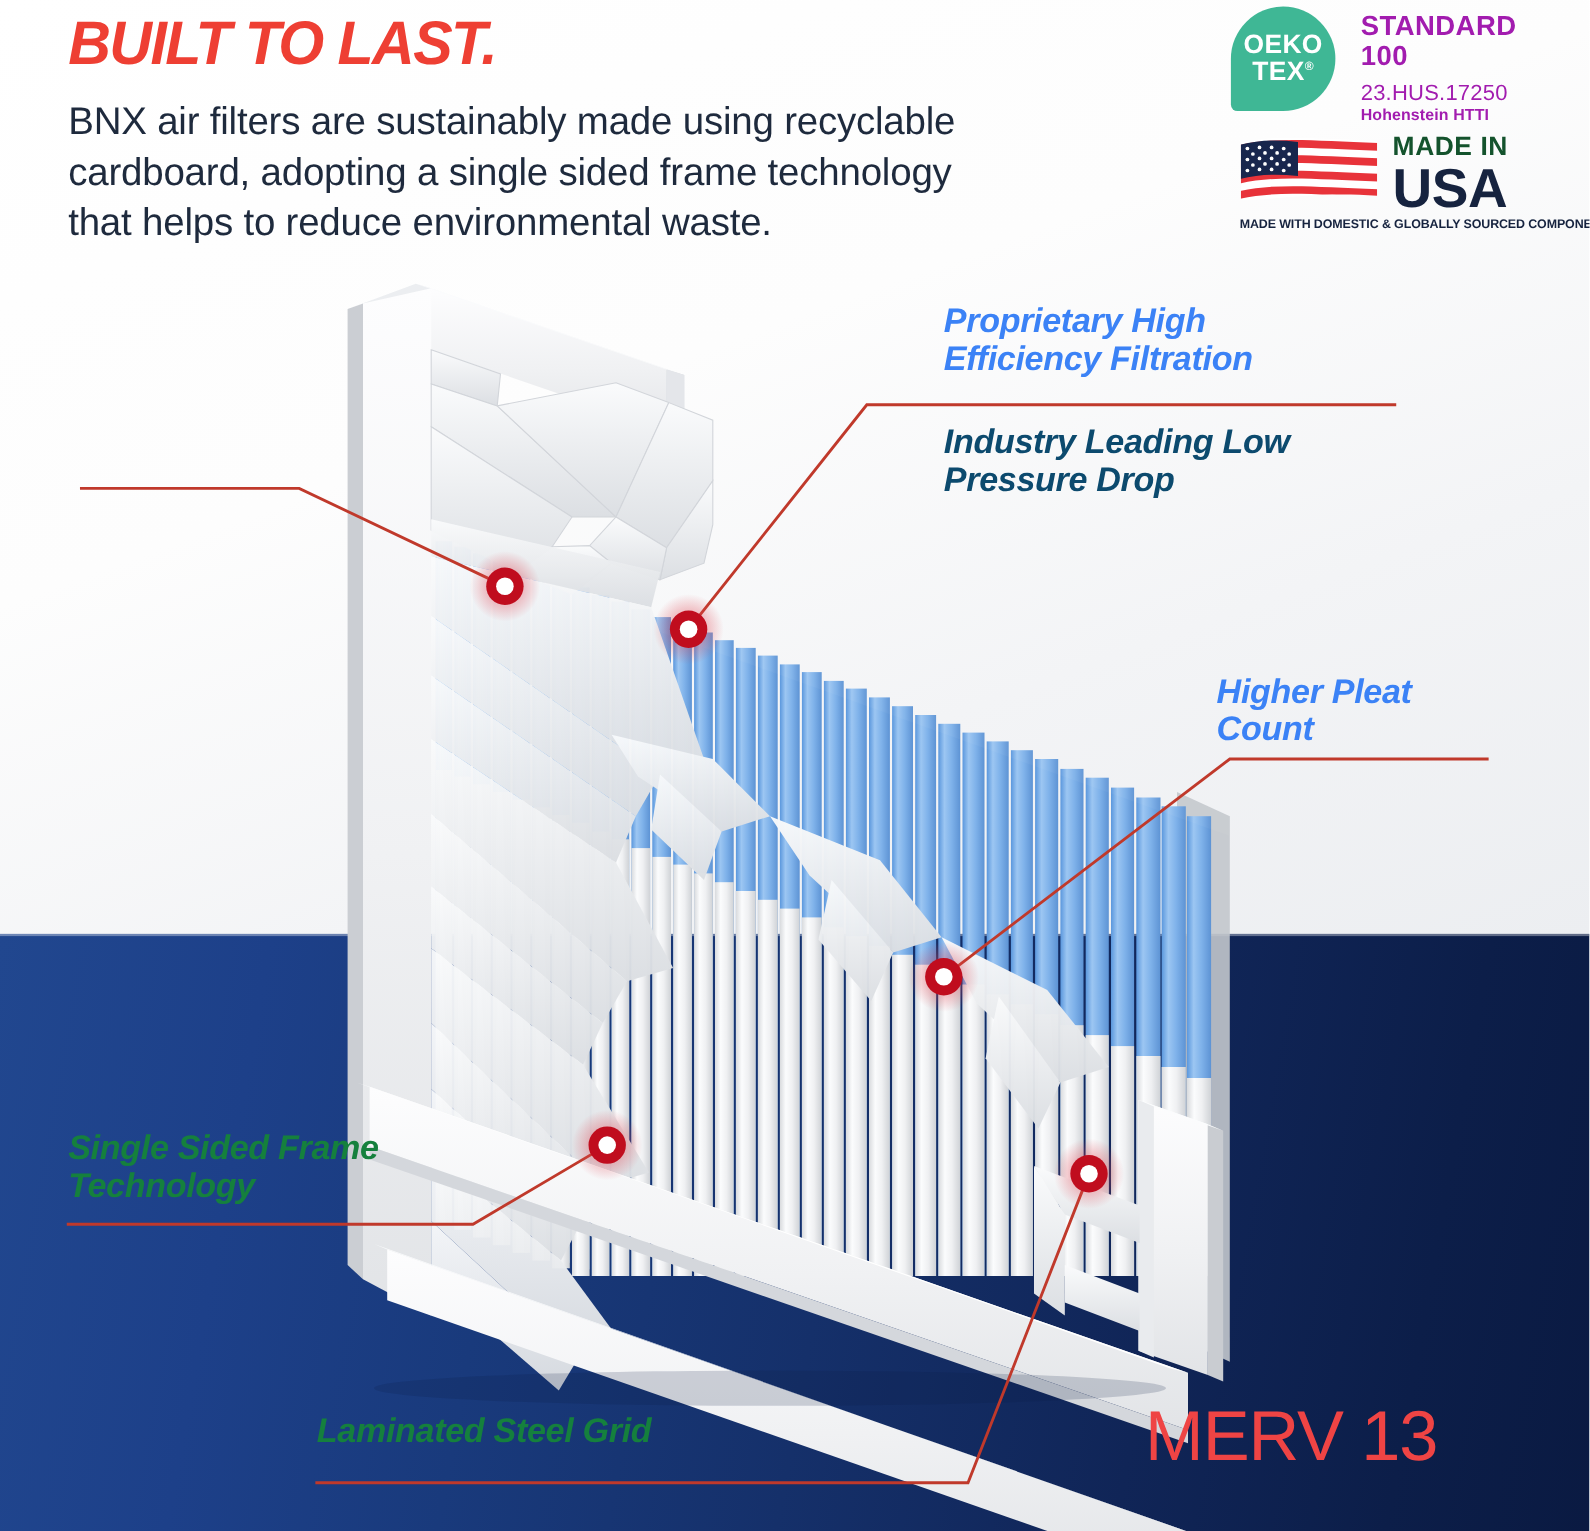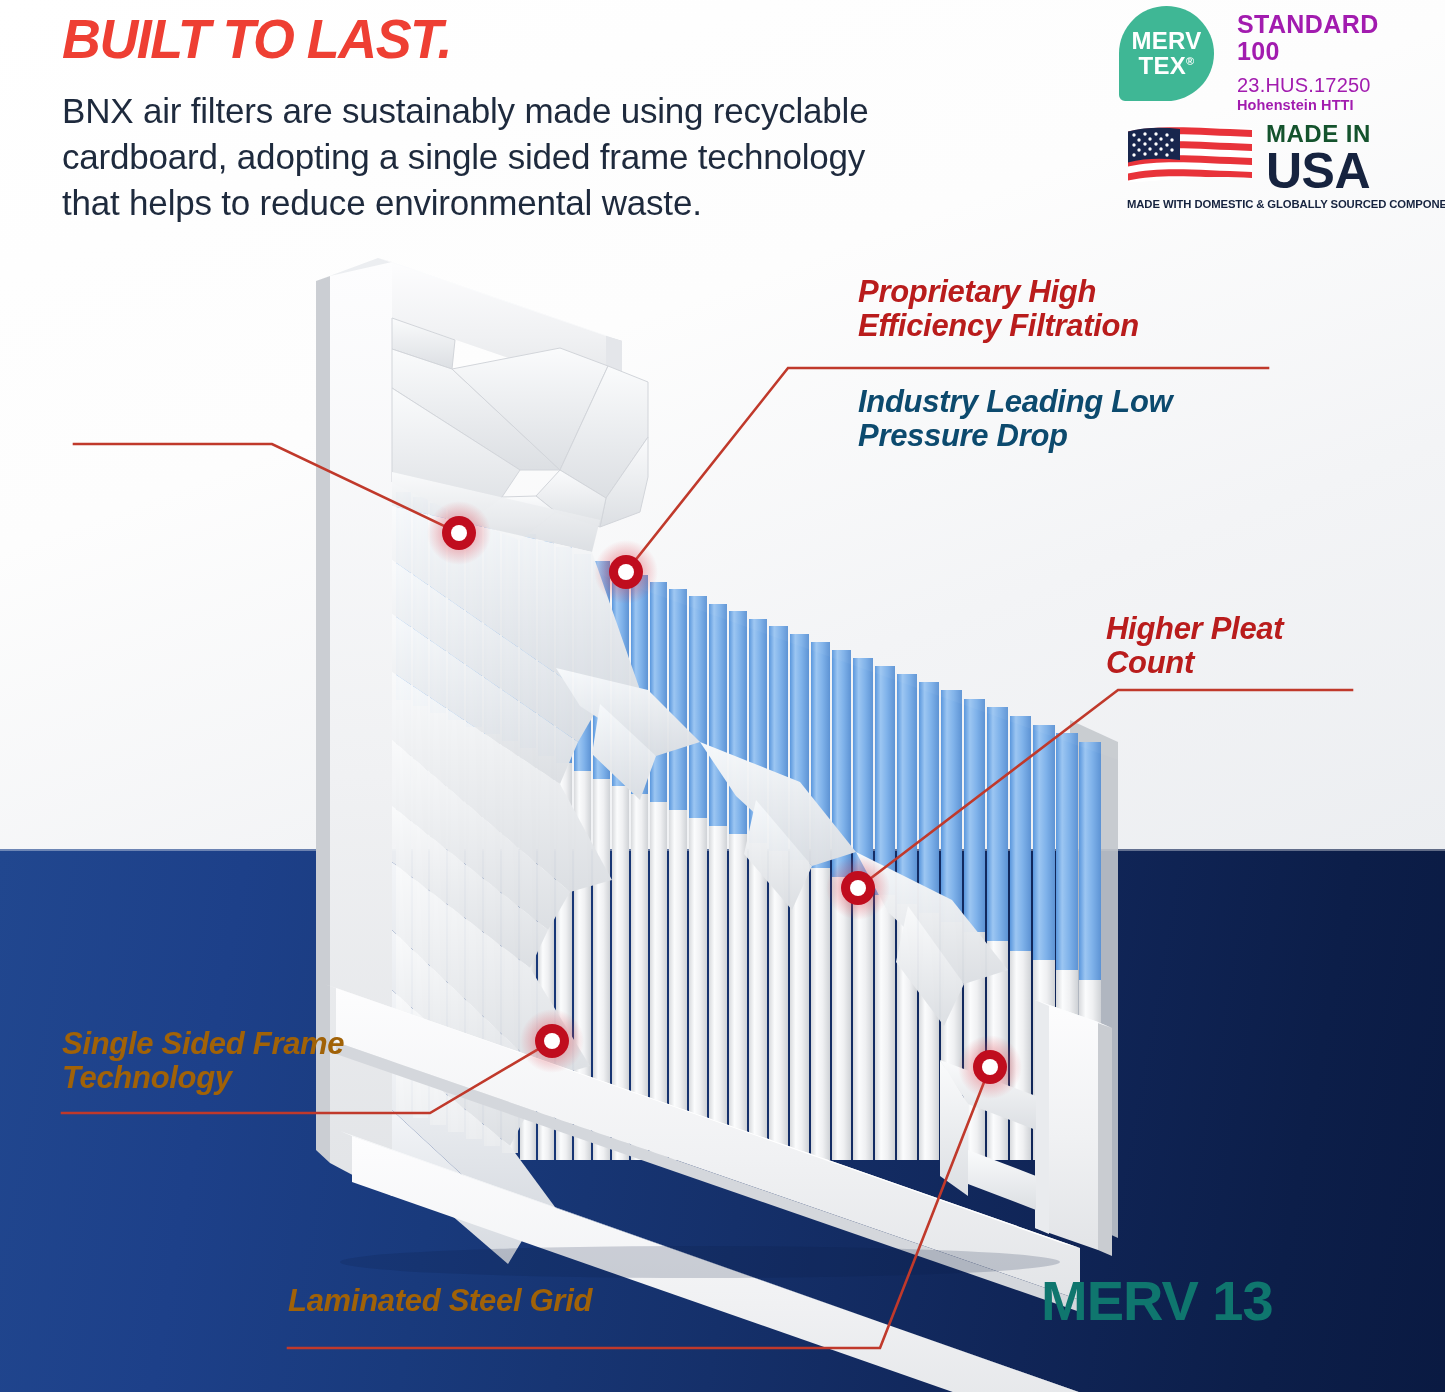--- a/index.html
+++ b/index.html
@@ -71,34 +71,34 @@
   .usa-foot{
     position:absolute;left:1px;top:74px;width:312px;text-align:center;
     font-size:11.3px;font-weight:bold;color:#16233f;letter-spacing:-.1px;white-space:nowrap;
   }
 
   
   .callout{
     position:absolute;font-weight:bold;font-style:italic;line-height:1.1;
     letter-spacing:-.3px;white-space:pre-line;
   }
-  .c-navy{color:#b91c1c;}
+  .c-navy{color:#3b82f6;}
   .c-red{color:#0c4a6e;}
-  .c-white{color:#a16207;}
+  .c-white{color:#15803d;}
 
   .co-diag{left:72px;top:352px;font-size:32px;}
   .co-prop{left:858px;top:275px;font-size:31px;}
   .co-press{left:858px;top:385px;font-size:31px;}
   .co-pleat{left:1106px;top:612px;font-size:31px;}
   .co-ssf{left:62px;top:1027px;font-size:31px;}
   .co-lsg{left:288px;top:1284px;font-size:31px;}
 
   .merv{
     position:absolute;left:1041px;top:1268px;
-    font-size:56px;font-weight:bold;color:#0f766e;letter-spacing:-1px;
+    font-size:64px;font-weight:normal;color:#ef4444;letter-spacing:-1px;
     font-style:normal;
   }
 
   
   .layer{position:absolute;left:0;top:0;width:1445px;height:1392px;}
 </style>
 </head>
 <body>
 
 <div id="root">
@@ -423,21 +423,21 @@
       </radialGradient>
     </defs>
   </svg>
 
   <div class="headline">BUILT TO LAST.</div>
   <div class="subcopy">BNX air filters are sustainably made using recyclable cardboard, adopting a single sided frame technology that helps to reduce environmental waste.</div>
 
   <div class="oeko-wrap">
     <div class="oeko-blob"></div>
     <div class="oeko-txt">
-      <div class="oeko-l1">MERV</div>
+      <div class="oeko-l1">OEKO</div>
       <div class="oeko-l2"><span>TEX</span><span class="oeko-reg">®</span></div>
     </div>
     <div class="std-block">
       <div class="std-1">STANDARD</div>
       <div class="std-2">100</div>
       <div class="std-3">23.HUS.17250</div>
       <div class="std-4">Hohenstein HTTI</div>
     </div>
   </div>
 

